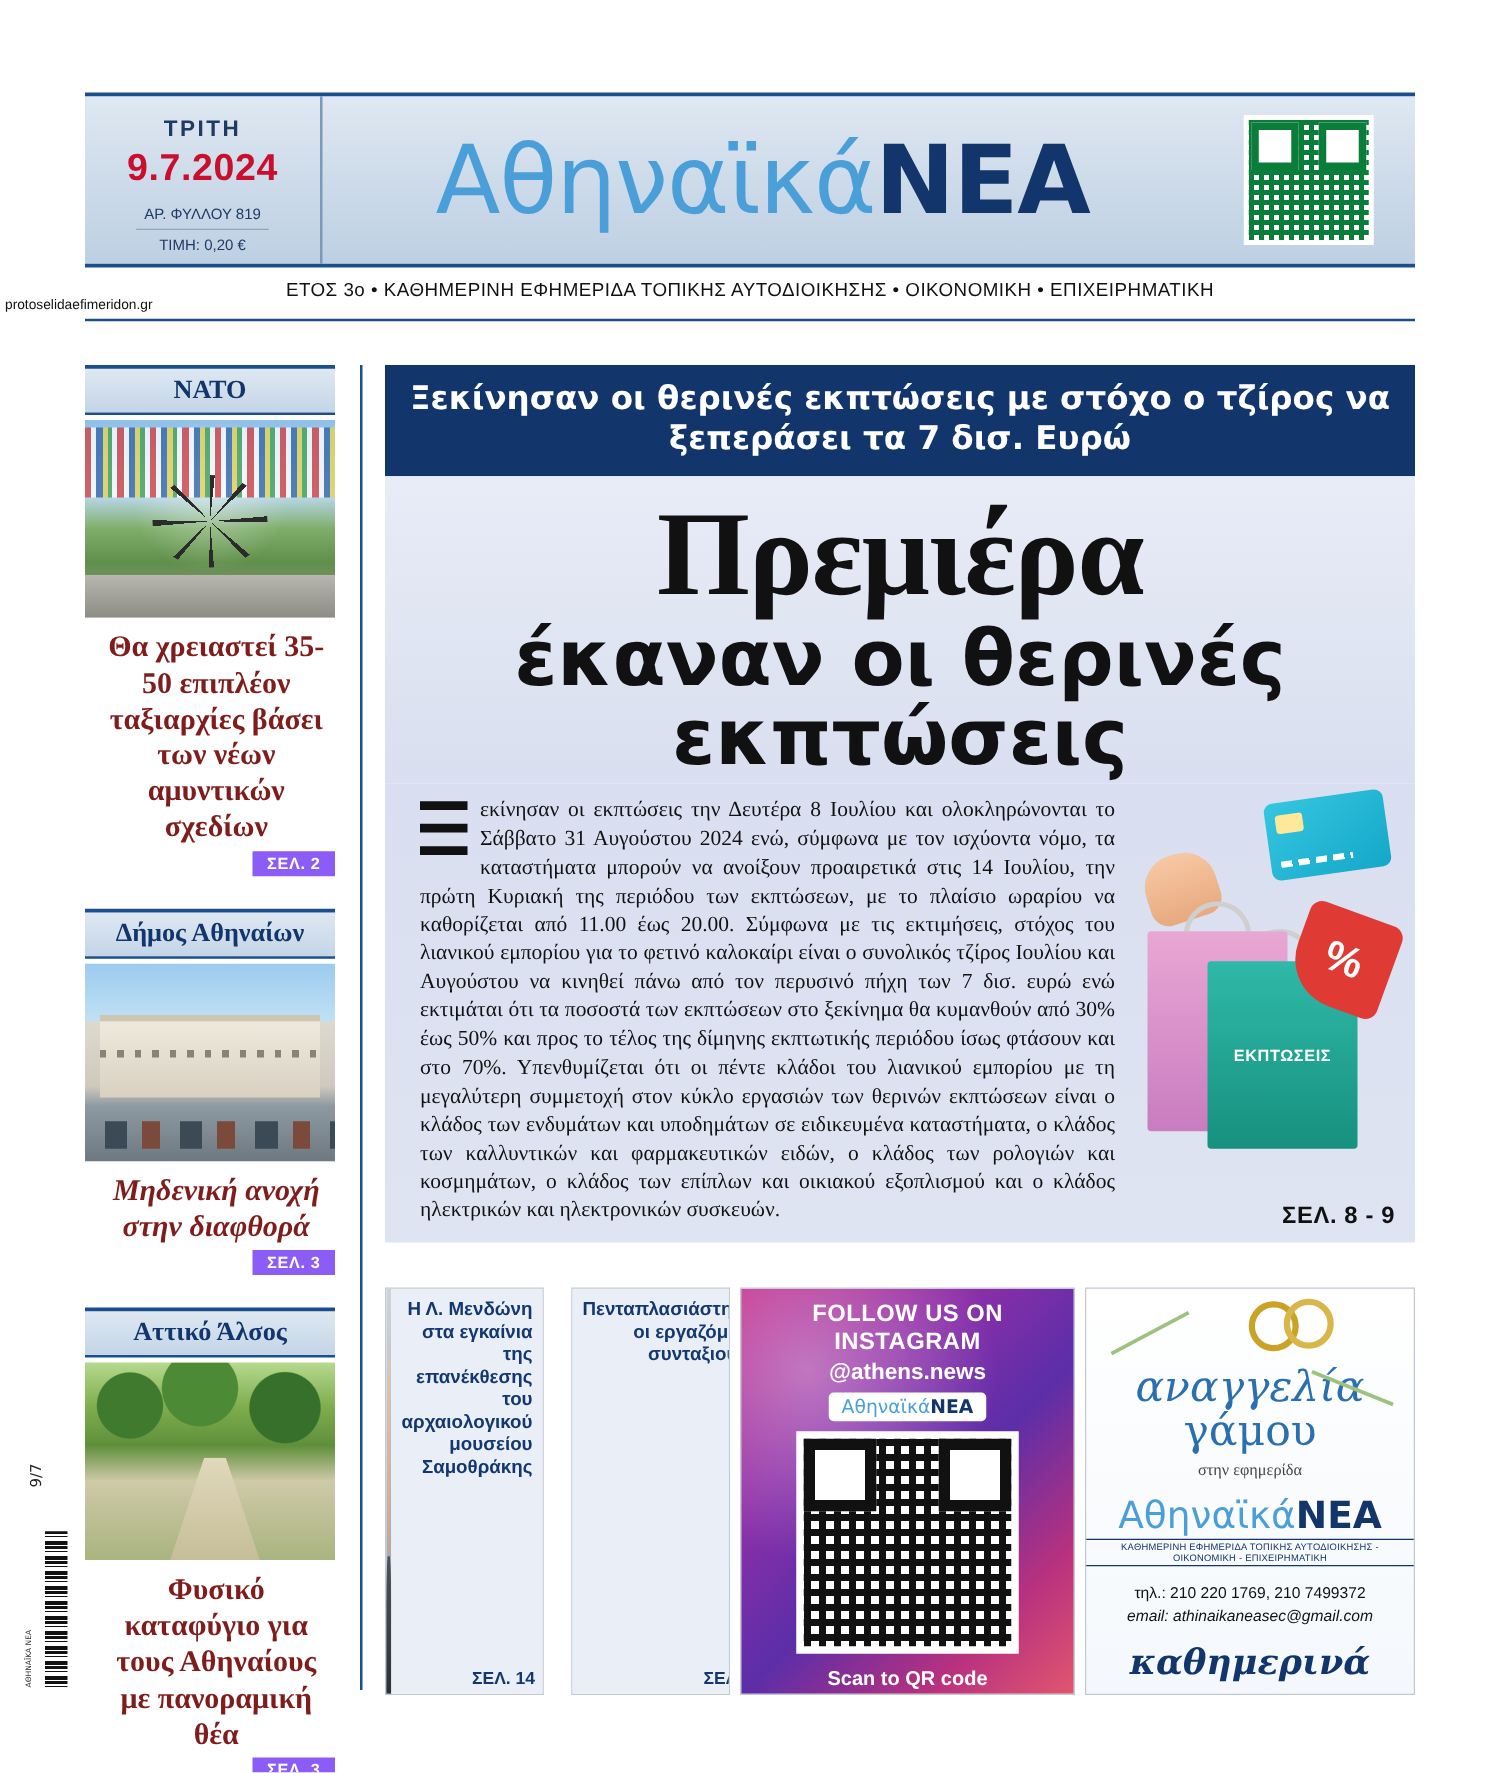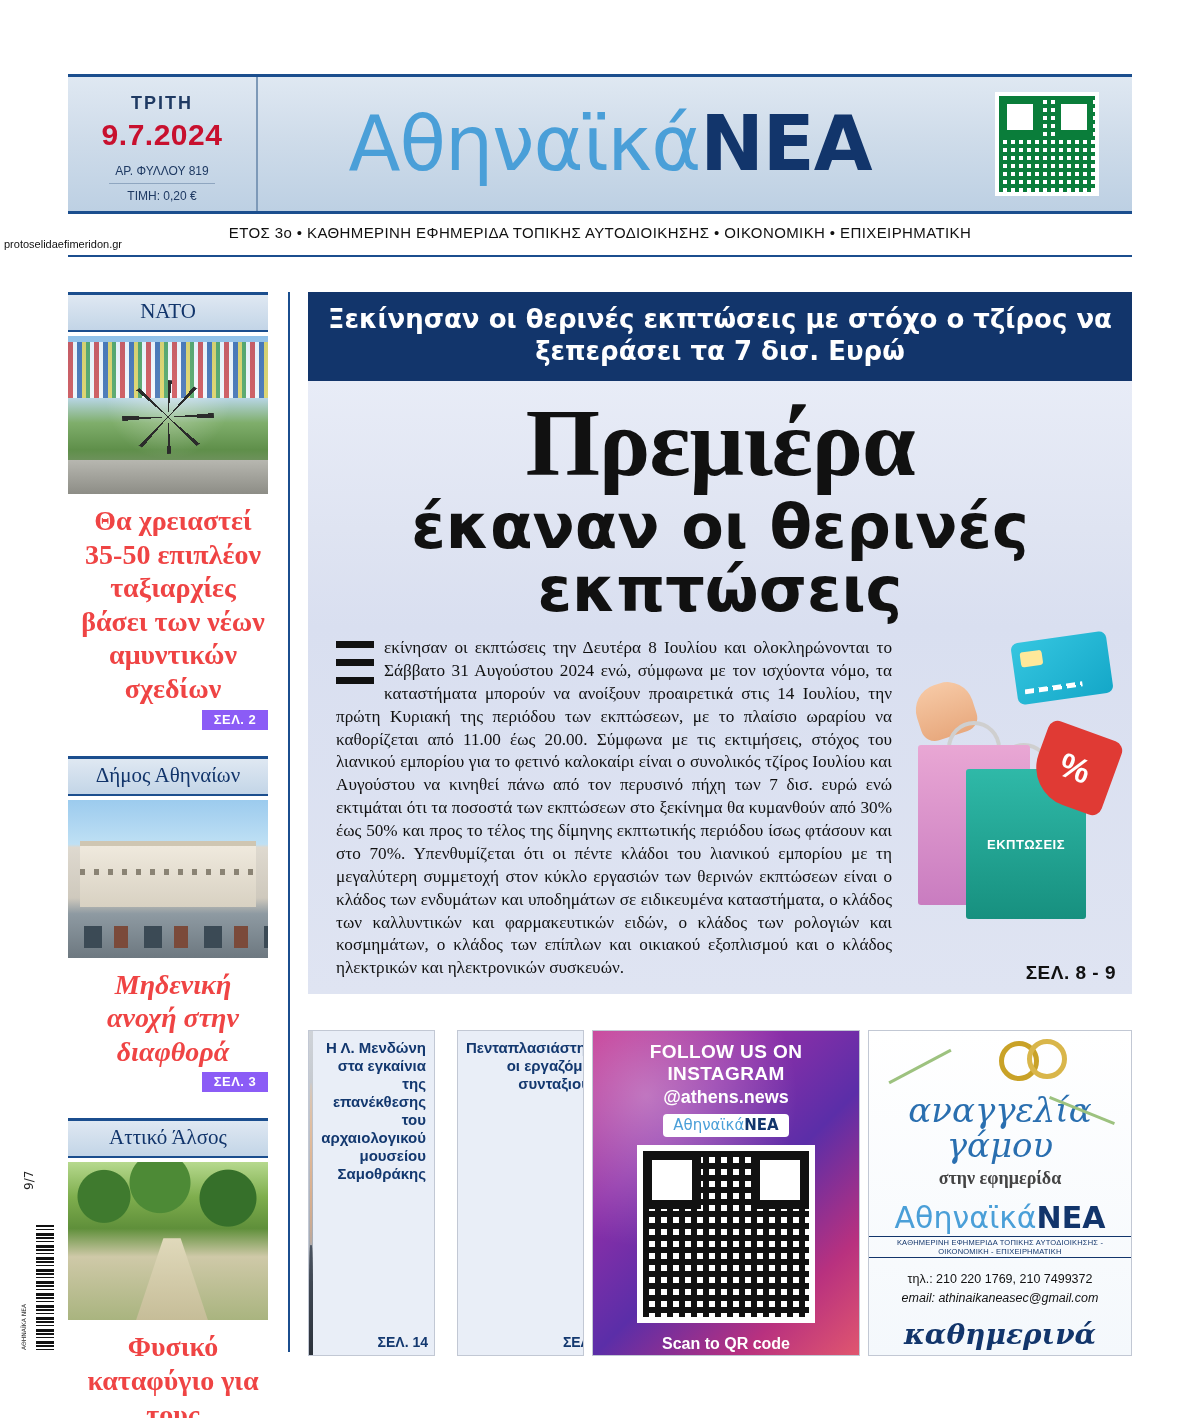--- a/index.html
+++ b/index.html
@@ -152,21 +152,21 @@
     left: 68px; top: 292px;
     width: 200px;
   }
   .sidebar-block { margin-bottom: 26px; position: relative; }
   .sb-head {
     background: linear-gradient(to bottom,#dfe8f2,#c3d5e7);
     border-top: 3px solid #1b4e8e;
     border-bottom: 2px solid #1b4e8e;
     text-align: center;
     font-family: "Liberation Serif", serif;
-    font-weight: normal;
+    font-weight: bold;
     font-size: 21px;
     color: #12356b;
     padding: 4px 0 6px;
   }
   .sb-photo {
     width: 100%; height: 158px;
     margin-top: 4px;
     position: relative; overflow: hidden;
   }
   .photo-nato {
@@ -227,23 +227,23 @@
   .photo-alsos .trees {
     position: absolute; left: 0; top: 0; width: 100%; height: 54%;
     background: radial-gradient(circle at 18% 40%, #3f7a2e 0 26px, transparent 27px),
                 radial-gradient(circle at 46% 24%, #4d8a36 0 30px, transparent 31px),
                 radial-gradient(circle at 80% 42%, #36702a 0 28px, transparent 29px);
   }
   .sb-caption {
     text-align: center;
     font-family: "Liberation Serif", serif;
     font-weight: bold;
-    font-size: 28px;
+    font-size: 24px;
     line-height: 1.2;
-    color: #ef4444;
+    color: #7f1d1d;
     padding: 10px 2px 4px;
     margin-left: 10px;
   }
   .sb-caption.italic { font-style: italic; }
   .sel-tag {
     display: block;
     margin-left: auto;
     width: 66px;
     background: #8b5cf6;
     color: #fff;
@@ -520,28 +520,27 @@
   .gamos-1 {
     font-family: "DejaVu Serif", serif;
     font-style: italic;
     font-size: 34px;
     color: #2a6fb0;
     margin-top: 52px;
     line-height: 1;
   }
   .gamos-2 {
     font-family: "DejaVu Serif", serif;
-    font-style: italic;
     font-size: 34px;
     color: #2a6fb0;
     line-height: 1.1;
   }
   .gamos-sub {
     font-family: "Liberation Serif", serif;
-    font-size: 18px; color: #444; margin-top: 4px; font-weight: bold;
+    font-size: 13px; color: #444; margin-top: 4px;
   }
   .gamos-logo {
     margin-top: 14px;
     font-family: "DejaVu Sans", sans-serif;
     font-size: 30px; font-weight: bold; line-height: 1;
   }
   .gamos-logo .lt { color: #4a9fd8; font-weight: normal; }
   .gamos-logo .dk { color: #12356b; }
   .gamos-strap {
     font-size: 7.5px; color: #12356b; letter-spacing: .2px;

